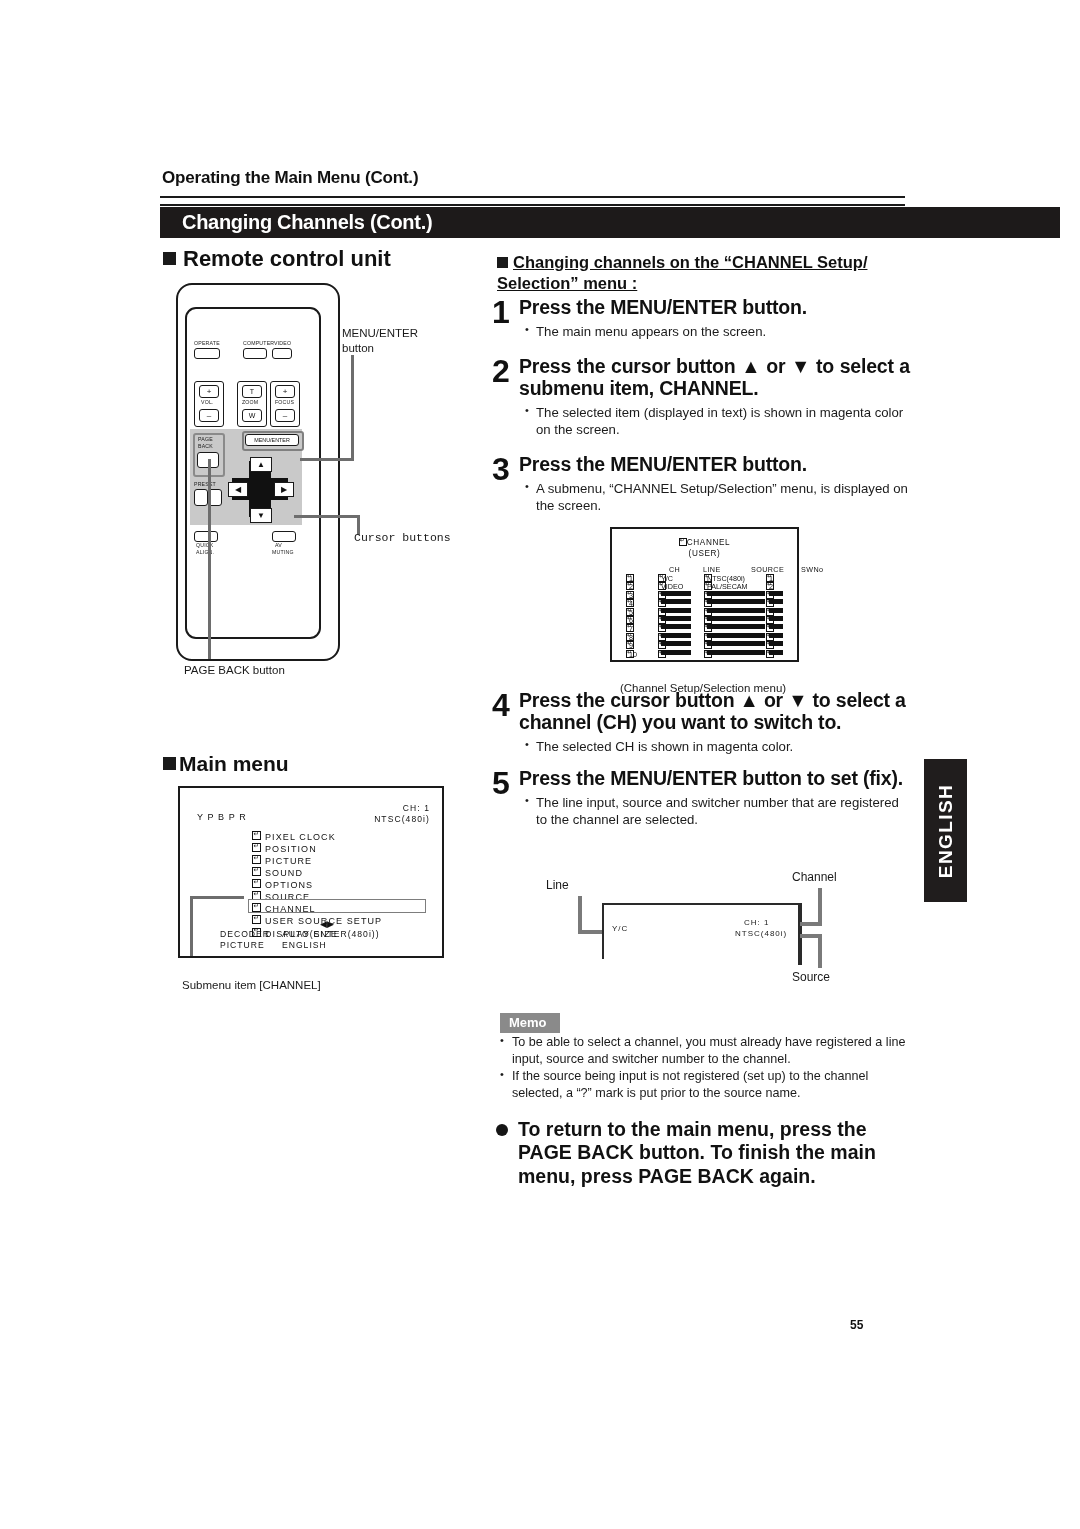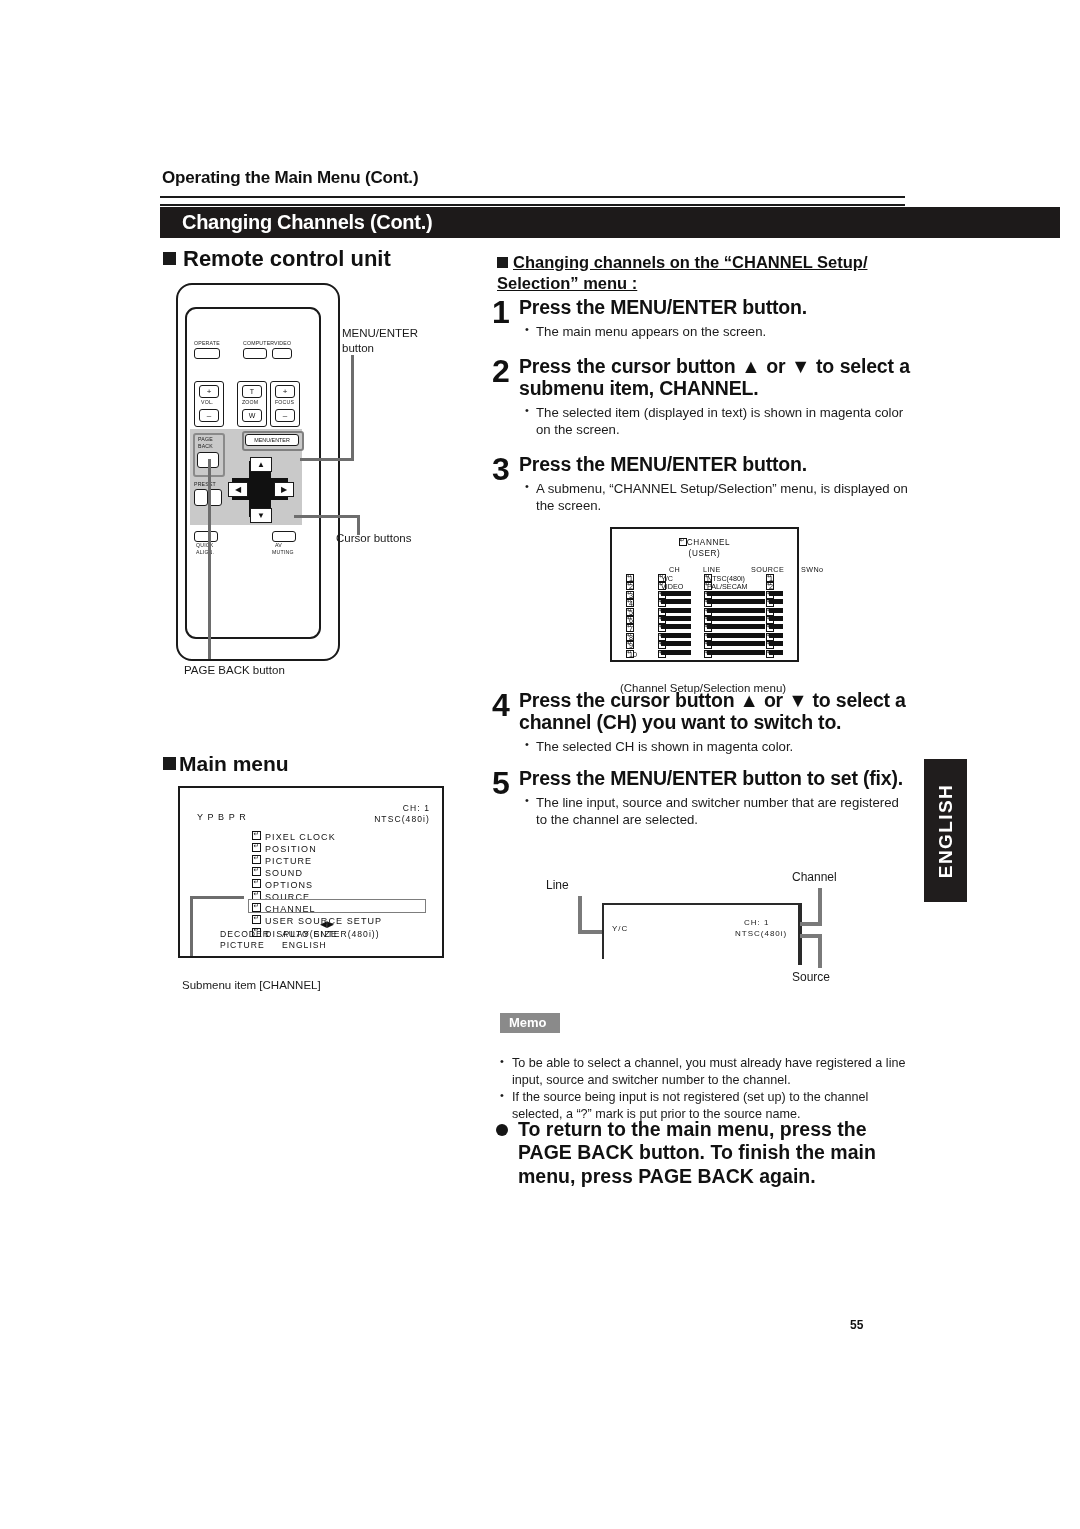--- a/index.html
+++ b/index.html
@@ -120,21 +120,21 @@
   .dg-line{position:absolute;background:#7a7a7a;}
   .dg-thin{position:absolute;background:#2a2a2a;}
   .dg-lab{position:absolute;font-size:12px;color:#1a1a1a;}
   .dg-small{position:absolute;font-size:8px;letter-spacing:1px;color:#1a1a1a;
     white-space:nowrap;}
 
   
   #memo{position:absolute;left:500px;top:1013px;width:410px;}
   .memo-tag{display:inline-block;background:#8a8a8a;color:#fff;font-size:13px;
     font-weight:bold;padding:2px 13px 3px 9px;}
-  .memo-list{margin-top:22px;}
+  .memo-list{margin-top:1px;}
   .memo-list .bul{font-size:12.6px;line-height:1.35;padding-left:12px;}
 
   
   #finalnote{position:absolute;left:496px;top:1118px;width:414px;
     font-size:19.5px;font-weight:bold;line-height:1.2;}
   #finalnote .dot{position:absolute;left:0;top:6px;width:12px;height:12px;
     border-radius:50%;background:#151515;}
   #finalnote .ftxt{margin-left:22px;}
 
   
@@ -225,21 +225,21 @@
     <div class="rc-lab" style="left:96px;top:266px;">MUTING</div>
   </div>
 
   <div class="lead" style="left:351px;top:355px;width:3px;height:105px;"></div>
   <div class="lead" style="left:300px;top:458px;width:54px;height:3px;"></div>
   <div class="cap" style="left:342px;top:326px;">MENU/ENTER</div>
   <div class="cap" style="left:342px;top:341px;">button</div>
 
   <div class="lead" style="left:294px;top:515px;width:66px;height:3px;"></div>
   <div class="lead" style="left:357px;top:515px;width:3px;height:20px;"></div>
-  <div class="cap" style="left:336px;top:531px;">Cursor buttons</div>
+  <div class="cap" style="left:354px;top:531px;font-family:Liberation Mono, monospace;">Cursor buttons</div>
 
   <div class="lead" style="left:208px;top:459px;width:3px;height:200px;"></div>
   <div class="cap" style="left:184px;top:663px;">PAGE BACK button</div>
 
   <div class="sq-head" id="h-mainmenu">
     <span class="sq"></span><span>Main menu</span>
   </div>
 
   <div class="osd" id="osd-main">
     <div class="mm-src">Y P B P R</div>

